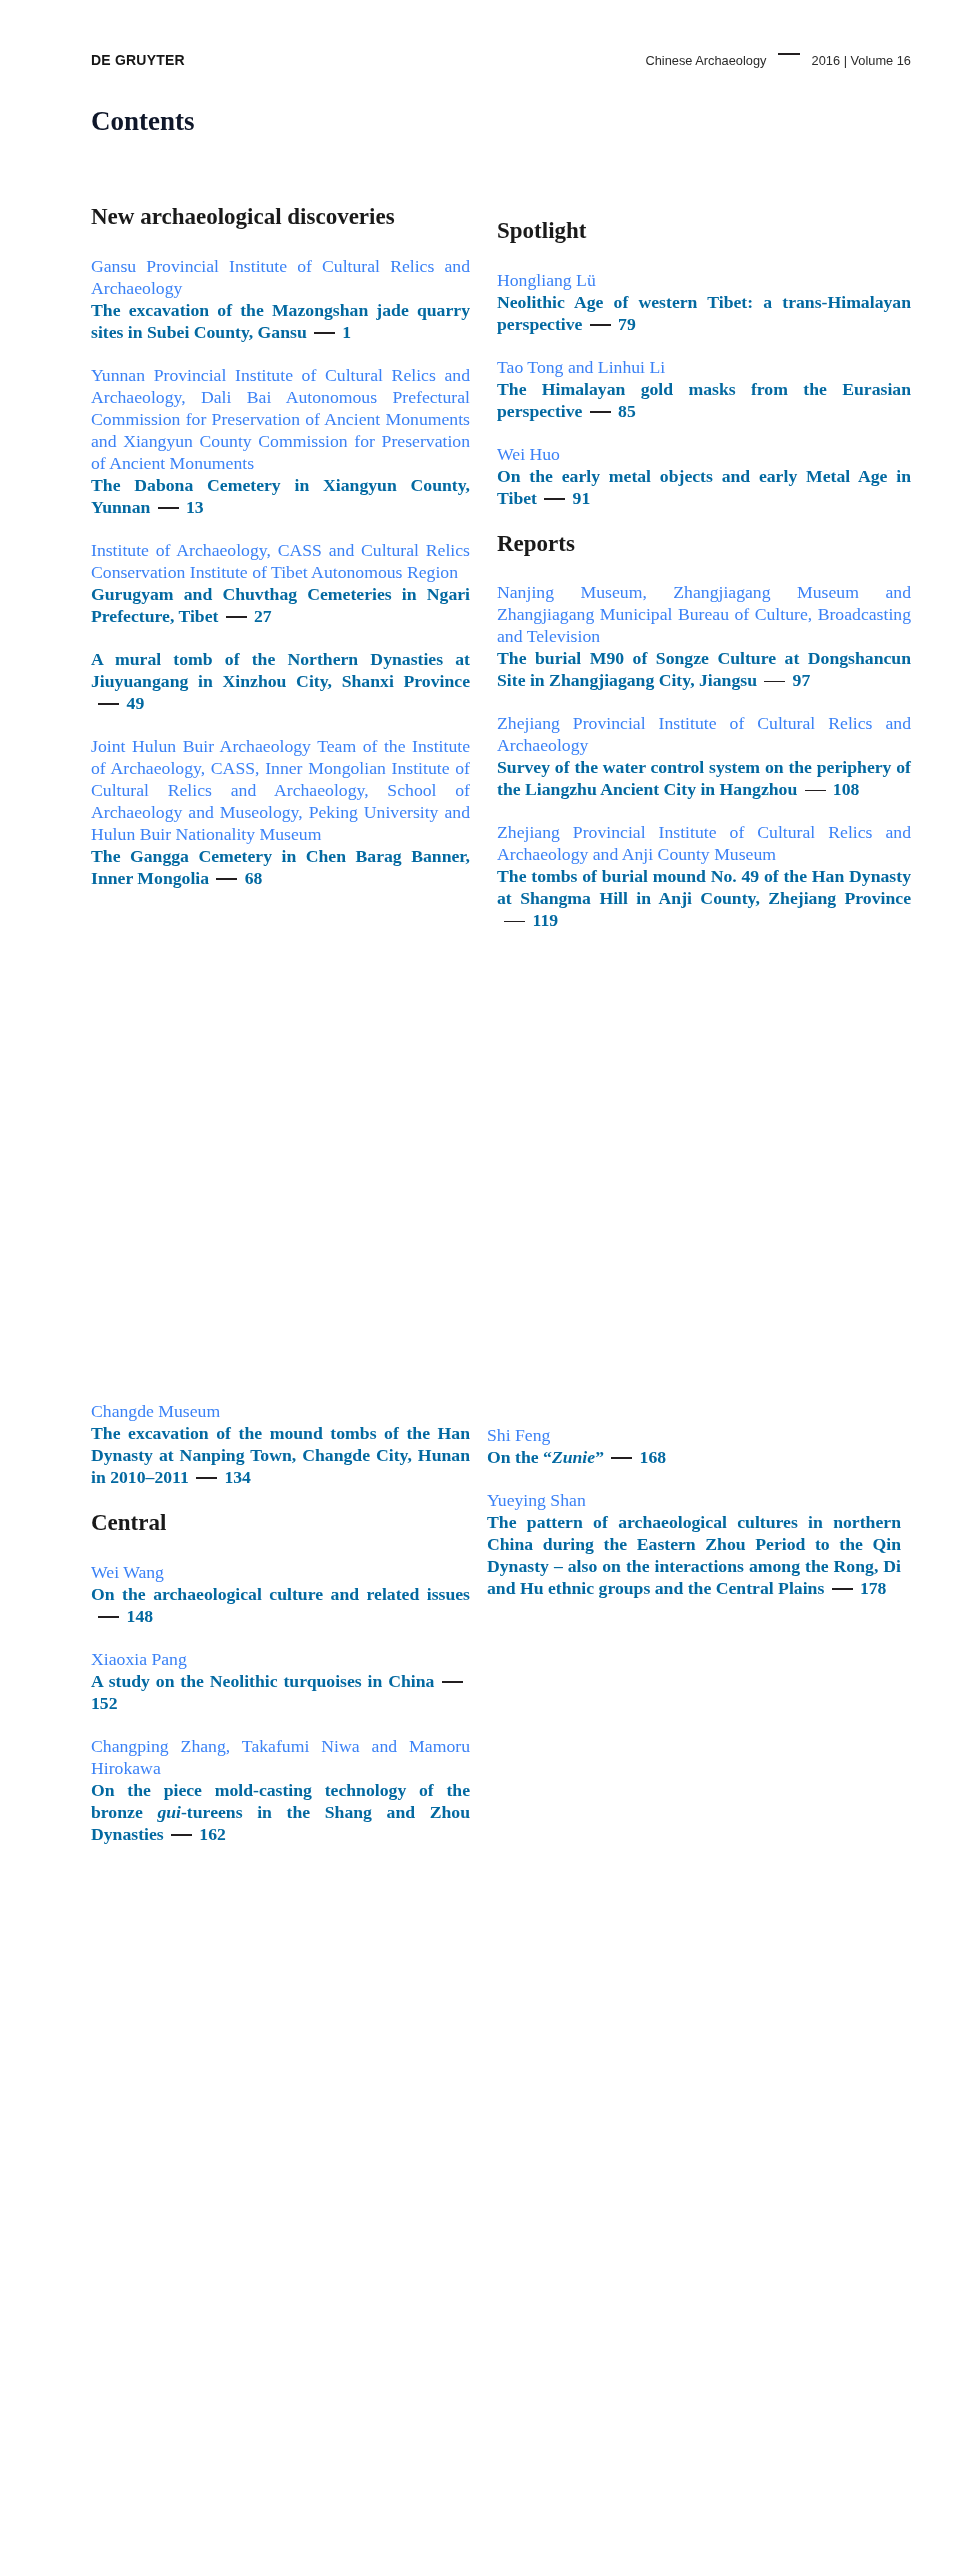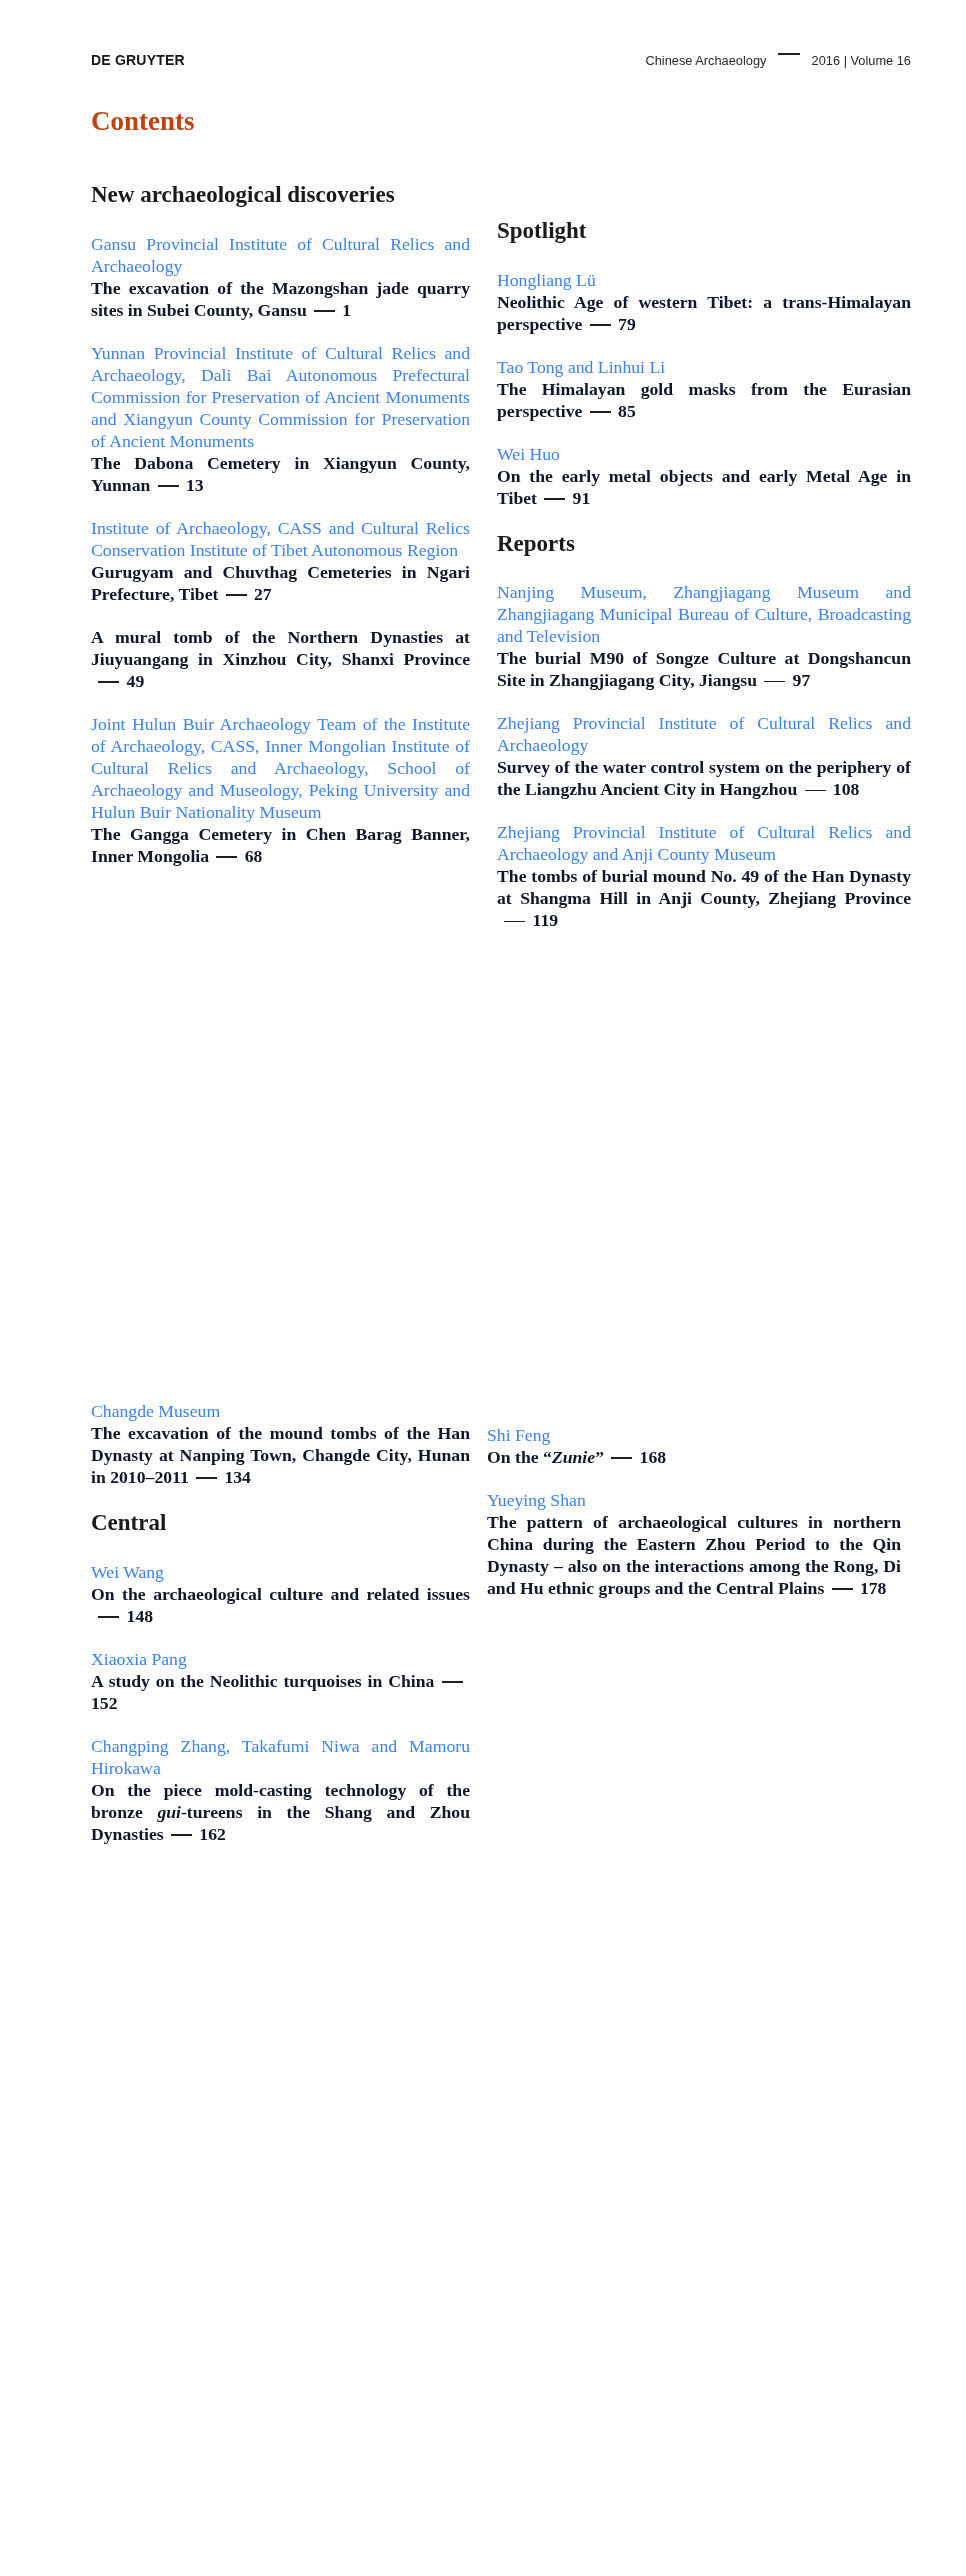--- a/index.html
+++ b/index.html
@@ -24,40 +24,40 @@
   }
   .dash {
     display:inline-block; width:21px; height:1.8px; background:#231f20;
     vertical-align:0.22em; margin:0 7.3px 0 7.3px;
   }
   .dash.hdr { width:22px; height:1.8px; margin:0 11.6px; vertical-align:0.12em; }
 
   
   .contents-title {
     position:absolute; left:91px; top:107px; margin:0;
-    font-size:27px; line-height:1.1; font-weight:700; color:#c2410c;
+    font-size:27px; line-height:1.1; font-weight:700; color:#0f172a;
   }
 
   
   .col { position:absolute; }
-  #p1-left  { left:91px; top:181px;  width:379px; }
+  #p1-left  { left:91px; top:203px;  width:379px; }
   #p1-right { left:497px; top:217px;  width:414px; }
   #p2-left  { left:91px; top:1400px; width:379px; }
   #p2-right { left:487px; top:1401px; width:414px;margin-top:23px; }
 
   .section-h {
     font-size:23px; line-height:1.2; font-weight:700; color:#1a1a1a;
     margin:0 0 24px 0;
   }
   .section-h.mt { margin-top:6px; }
 
   .entry { margin:0 0 21px 0; }
   .entry p { margin:0; font-size:17.7px; line-height:22px; text-align:justify; }
   .authors { font-weight:400; color:#3b82f6; }
-  .title   { font-weight:700; color:#0f172a; }
+  .title   { font-weight:700; color:#0369a1; }
   .title .it { font-style:italic; }
   .pg { font-weight:700; }
 </style>
 </head>
 <body>
 
 <div class="page">
 
   <div class="hdr-row">
     <div class="publisher">DE GRUYTER</div>

